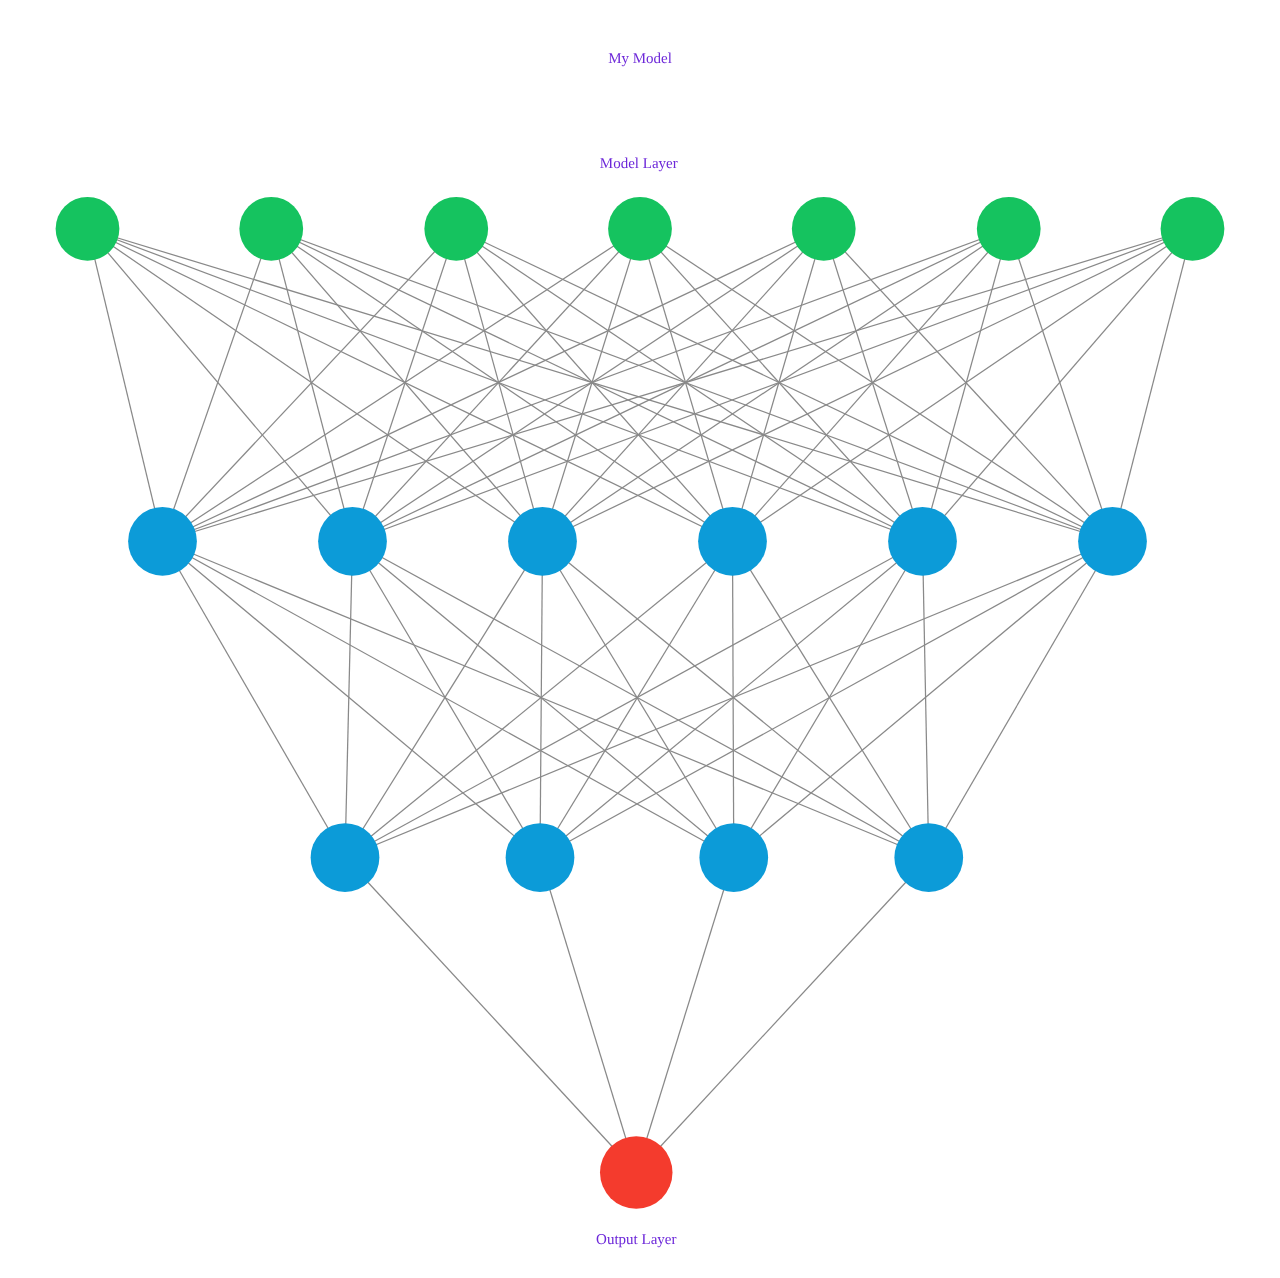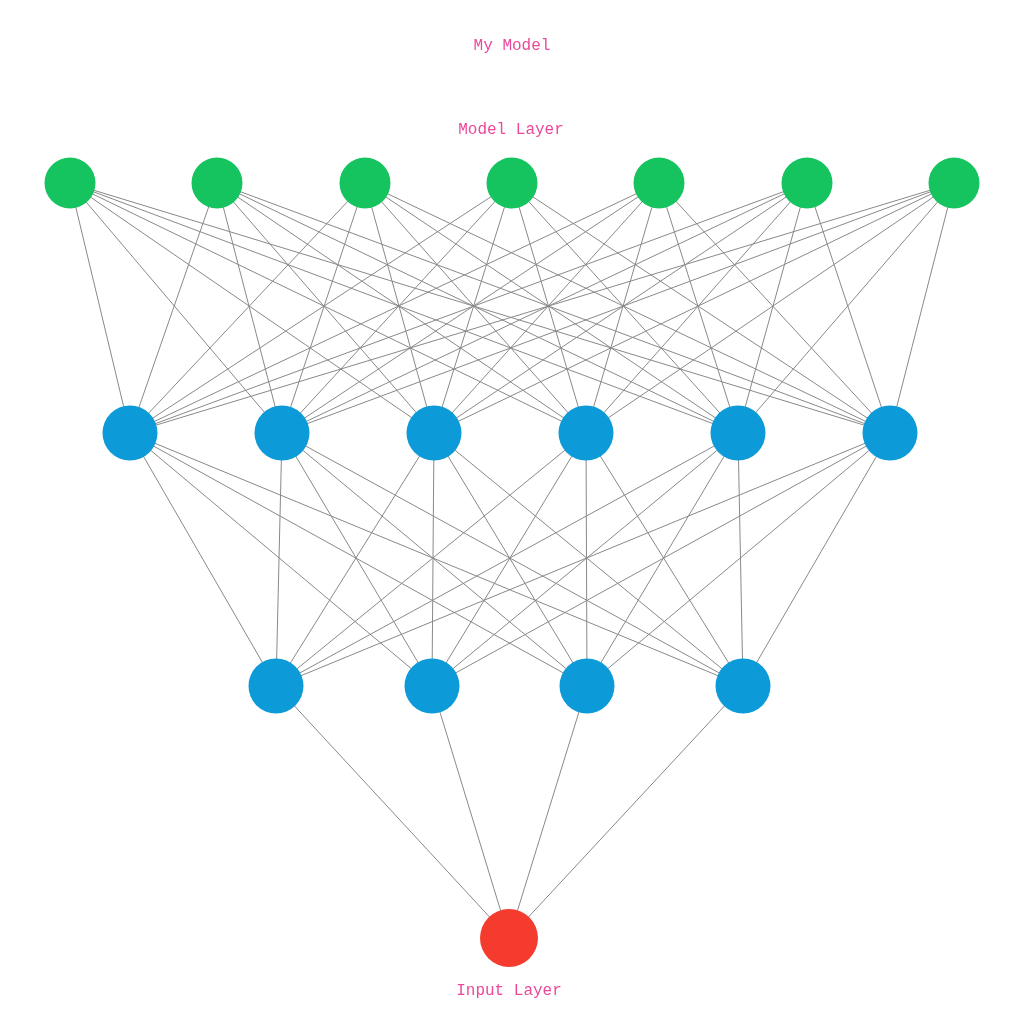--- a/index.html
+++ b/index.html
@@ -16,23 +16,23 @@
     font-family: "DejaVu Serif", "Liberation Serif", serif;
   }
   #net-svg {
     position: absolute;
     left: 0;
     top: 0;
   }
   .lbl {
     position: absolute;
     transform: translate(-50%, -50%);
-    font-family: Liberation Mono, monospace;
-    font-size: 16px;
-    color: #ec4899;
+    font-family: Liberation Serif, serif;
+    font-size: 12px;
+    color: #6d28d9;
     white-space: nowrap;
     line-height: 1;
   }
 </style>
 </head>
 <body>
 
 <div id="canvas">
   <svg id="net-svg" width="1024" height="1022" viewBox="0 0 1024 1022" xmlns="http://www.w3.org/2000/svg">
       <line x1="70" y1="183" x2="130" y2="433" stroke="#898989" stroke-width="1"></line>
@@ -122,14 +122,14 @@
       <circle cx="432" cy="686" r="27.5" fill="#0c9bd8"></circle>
       <circle cx="587" cy="686" r="27.5" fill="#0c9bd8"></circle>
       <circle cx="743" cy="686" r="27.5" fill="#0c9bd8"></circle>
       <circle cx="509" cy="938" r="29" fill="#f43b2d"></circle>
     </svg>
 
   <div class="lbl" id="lbl-title" style="left: 512px; top: 46px;">My Model</div>
 
   <div class="lbl" id="lbl-input" style="left: 511px; top: 130px;">Model Layer</div>
 
-  <div class="lbl" id="lbl-output" style="left: 509px; top: 991px;">Input Layer</div>
+  <div class="lbl" id="lbl-output" style="left: 509px; top: 991px;">Output Layer</div>
 </div>
 
 </body></html>

